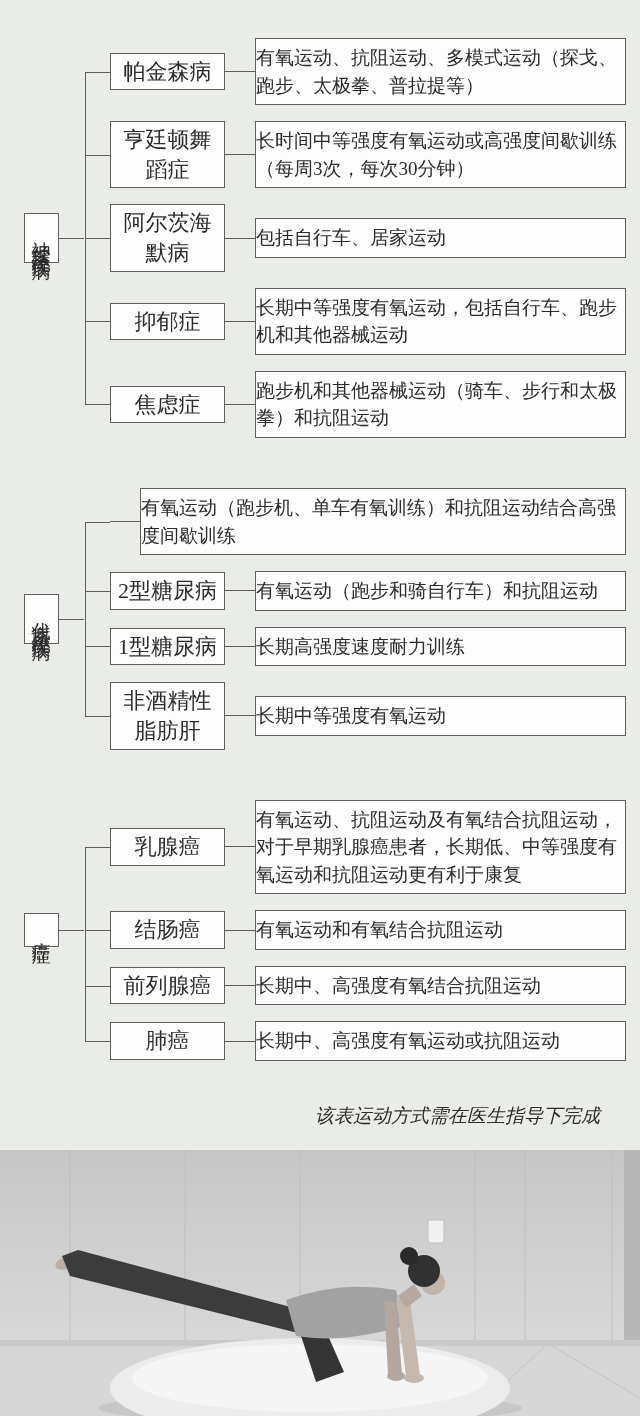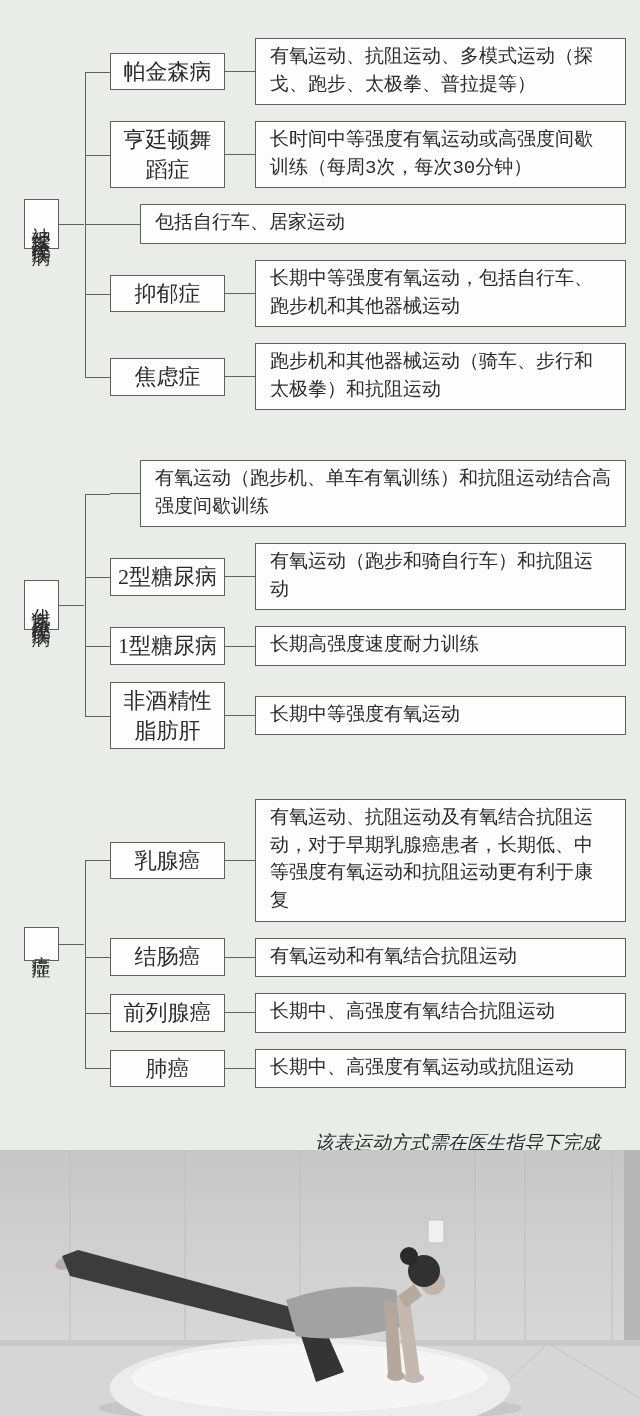--- a/index.html
+++ b/index.html
@@ -44,21 +44,21 @@
   .disease {
     flex: none; width: 115px; min-height: 34px;
     background: #fdfdfd; border: 1px solid #5f5f5f;
     display: flex; align-items: center; justify-content: center;
     text-align: center; font-size: 22px; line-height: 1.35; padding: 3px 5px;
   }
   .hline { flex: none; width: 30px; border-top: 1px solid #5f5f5f; }
   .desc {
     flex: 1 1 auto; margin-right: 14px;
     background: #fdfdfd; border: 1px solid #5f5f5f;
-    font-size: 19px; line-height: 1.45; padding: 5px 14px; font-family: Liberation Mono, monospace;
+    font-size: 19px; line-height: 1.45; padding: 5px 0;
   }
 
   .note {
     text-align: right; padding-right: 40px;
     font-size: 19px; margin: 2px 0 20px 0; font-style: italic;
   }
 
   .photo { flex: none; width: 640px; height: 266px; }
   .photo svg { display: block; }
 </style>
@@ -74,20 +74,21 @@
         <div class="disease">帕金森病</div>
         <div class="hline"></div>
         <div class="desc">有氧运动、抗阻运动、多模式运动（探戈、跑步、太极拳、普拉提等）</div>
       </div>
       <div class="row">
         <div class="disease">亨廷顿舞蹈症</div>
         <div class="hline"></div>
         <div class="desc">长时间中等强度有氧运动或高强度间歇训练（每周3次，每次30分钟）</div>
       </div>
       <div class="row">
+        <div class="disease">阿尔茨海默病</div>
         <div class="hline"></div>
         <div class="desc">包括自行车、居家运动</div>
       </div>
       <div class="row">
         <div class="disease">抑郁症</div>
         <div class="hline"></div>
         <div class="desc">长期中等强度有氧运动，包括自行车、跑步机和其他器械运动</div>
       </div>
       <div class="row last">
         <div class="disease">焦虑症</div>

